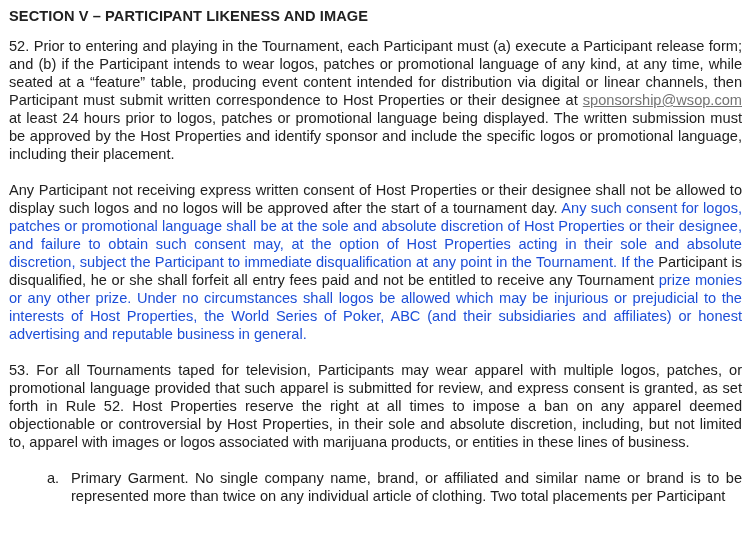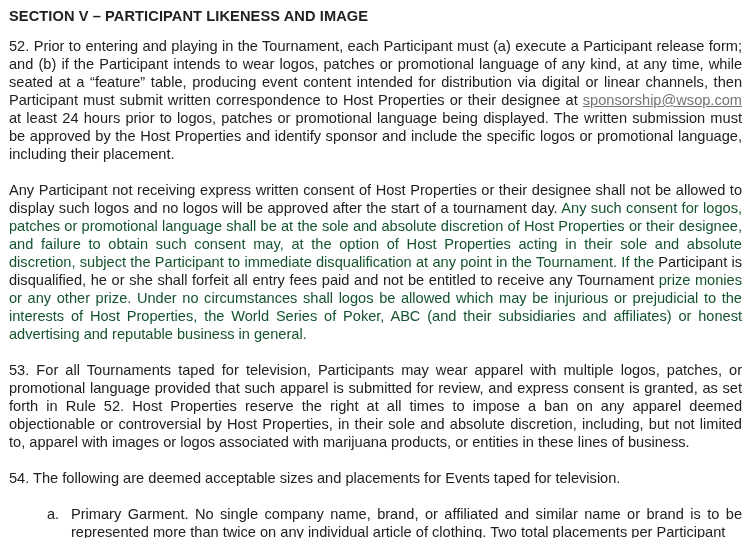--- a/index.html
+++ b/index.html
@@ -20,21 +20,21 @@
     font-size: 14.6px;
     font-weight: bold;
     margin: 0 0 12px 0;
     text-align: left;
     letter-spacing: 0.1px;
   }
   .para {
     margin: 0 0 18px 0;
     text-align: justify;
   }
-  .muted { color: #14532d; }
+  .muted { color: #1d4ed8; }
   .email-link {
     color: #737373;
     text-decoration: underline;
     cursor: pointer;
   }
   .list-item {
     display: flex;
     margin: 0 0 18px 38px;
     text-align: justify;
   }
@@ -53,20 +53,19 @@
 <div class="page">
 
   <h1 class="title">SECTION V – PARTICIPANT LIKENESS AND IMAGE</h1>
 
   <p class="para"><span>52. Prior to entering and playing in the Tournament, each Participant must (a) execute a Participant release form; and (b) if the Participant intends to wear logos, patches or promotional language of any kind, at any time, while seated at a “feature” table, producing event content intended for distribution via digital or linear channels, then Participant must submit written correspondence to Host Properties or their designee at </span><a class="email-link">sponsorship@wsop.com</a><span> at least 24 hours prior to logos, patches or promotional language being displayed.  The written submission must be approved by the Host Properties and identify sponsor and include the specific logos or promotional language, including their placement.</span></p>
 
   <p class="para"><span>Any Participant not receiving express written consent of Host Properties or their designee shall not be allowed to display such logos and no logos will be approved after the start of a tournament day. </span><span class="muted">Any such consent for logos, patches or promotional language shall be at the sole and absolute discretion of Host Properties or their designee, and failure to obtain such consent may, at the option of Host Properties acting in their sole and absolute discretion, subject the Participant to immediate disqualification at any point in the Tournament. If the </span><span>Participant is disqualified, he or she shall forfeit all entry fees paid and not be entitled to receive any Tournament </span><span class="muted">prize monies or any other prize.  Under no circumstances shall logos be allowed which may be injurious or prejudicial to the interests of Host Properties, the World Series of Poker, ABC (and their subsidiaries and affiliates) or honest advertising and reputable business in general.</span></p>
 
   <p class="para">53. For all Tournaments taped for television, Participants may wear apparel with multiple logos, patches, or promotional language provided that such apparel is submitted for review, and express consent is granted, as set forth in Rule 52. Host Properties reserve the right at all times to impose a ban on any apparel deemed objectionable or controversial by Host Properties, in their sole and absolute discretion, including, but not limited to, apparel with images or logos associated with marijuana products, or entities in these lines of business.</p>
 
-  <p class="para">54. The following are deemed acceptable sizes and placements for Events taped for television.</p>
 
   <div class="list-item">
     <span class="list-marker">a.</span>
     <p class="list-text">Primary Garment. No single company name, brand, or affiliated and similar name or brand is to be represented more than twice on any individual article of clothing. Two total placements per Participant</p>
   </div>
 
 </div>
 
 </body></html>

